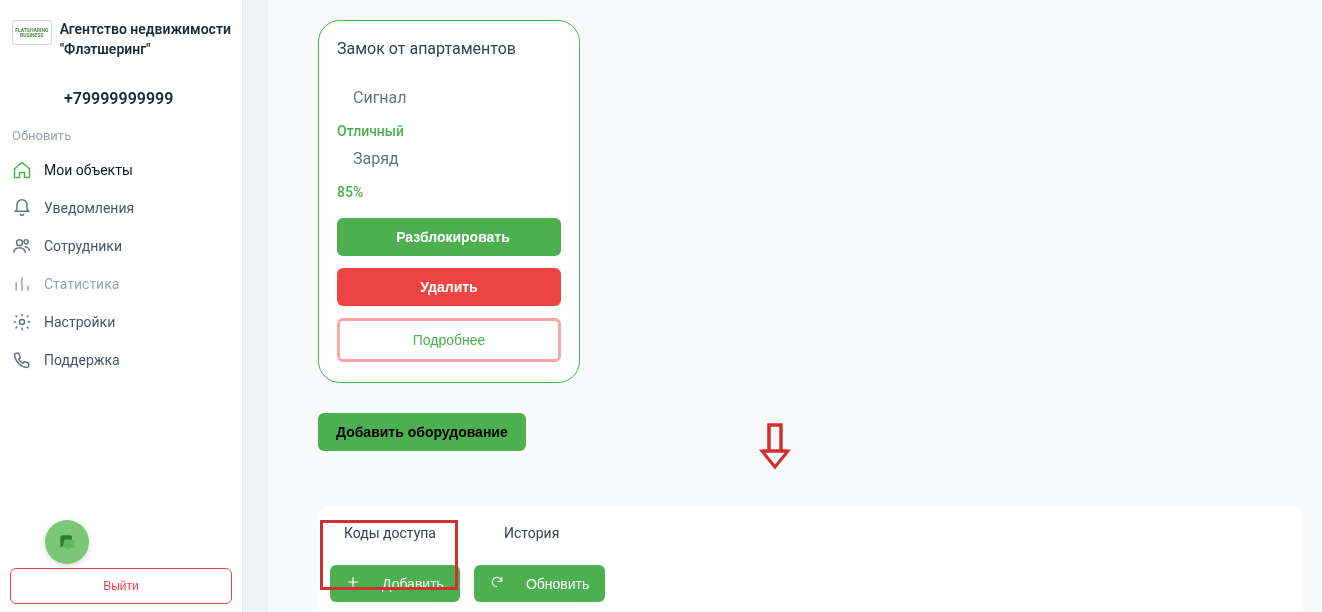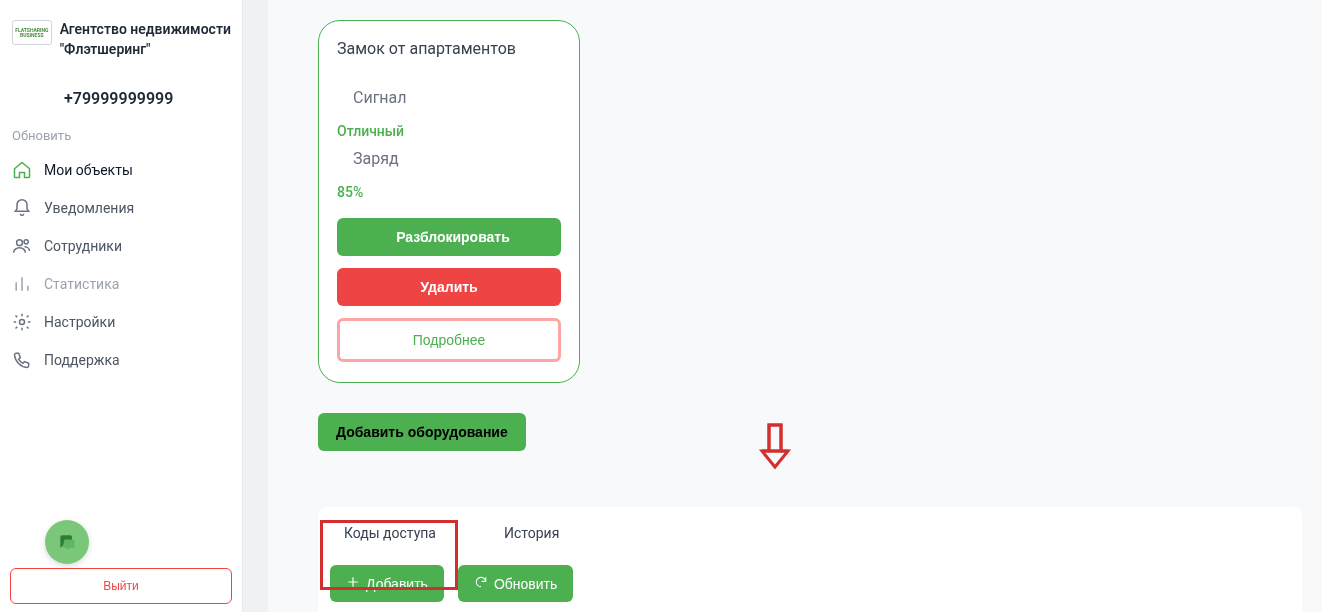--- a/index.html
+++ b/index.html
@@ -223,21 +223,21 @@
 .tab-content {
   background: #fff;
   padding: 12px;
   display: flex;
   gap: 14px;
 }
 .action-btn {
   display: inline-flex;
   align-items: center;
   justify-content: center;
-  gap: 6px;
+  gap: 22px;
   background: #4caf50;
   color: #fff;
   font-size: 14px;
   font-weight: 500;
   padding: 10px 16px;
   border-radius: 6px;
   border: none;
   cursor: pointer;
 }
 .action-btn svg { stroke: #fff; fill: none; stroke-width: 2; }

